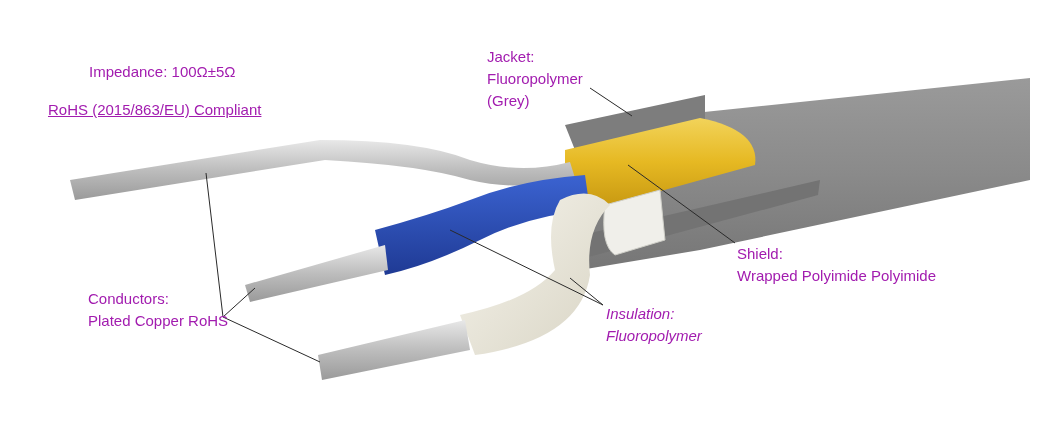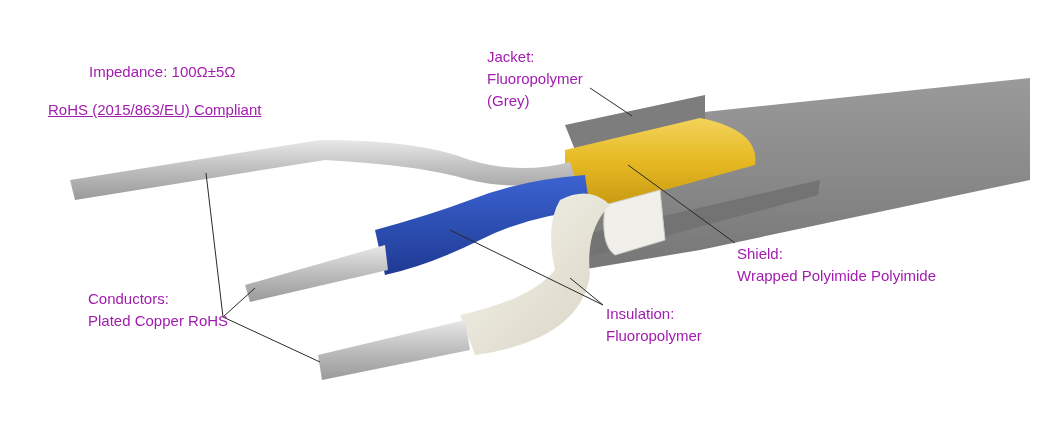--- a/index.html
+++ b/index.html
@@ -87,21 +87,21 @@
     <span>Jacket:</span>
     <span>Fluoropolymer</span>
     <span>(Grey)</span>
   </div>
 
   <div class="label" style="left:709px; top:243px;margin-left:28px;">
     <span>Shield:</span>
     <span>Wrapped Polyimide Polyimide</span>
   </div>
 
-  <div class="label" style="left:606px; top:303px;">
+  <div class="label" style="left:606px; top:303px;font-style:italic;">
     <span>Insulation:</span>
     <span>Fluoropolymer</span>
   </div>
 
   <div class="label" style="left:59px; top:288px;margin-left:29px;">
     <span>Conductors:</span>
     <span>Plated Copper RoHS</span>
   </div>
 </div>
 

